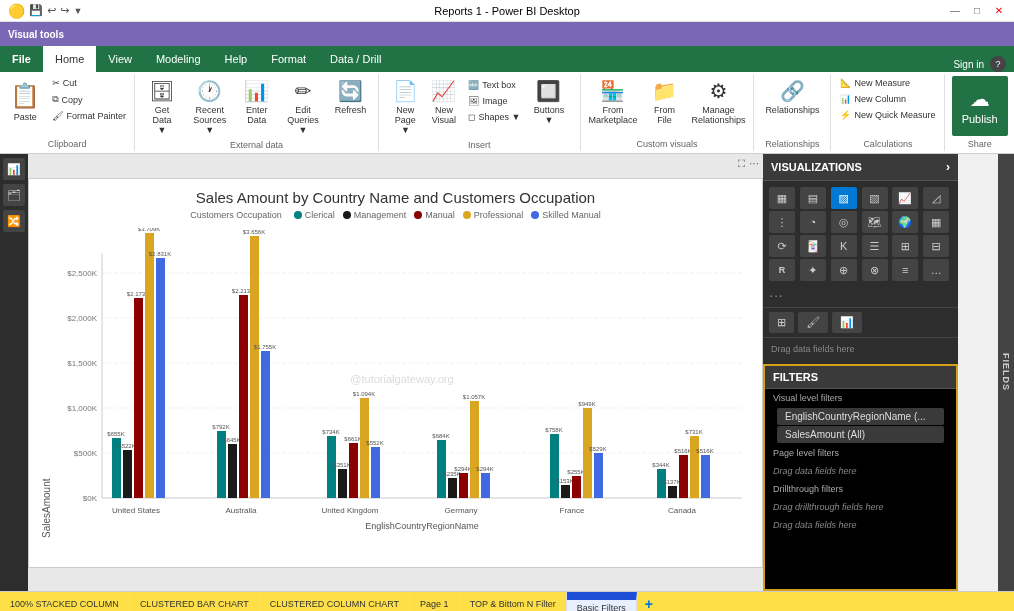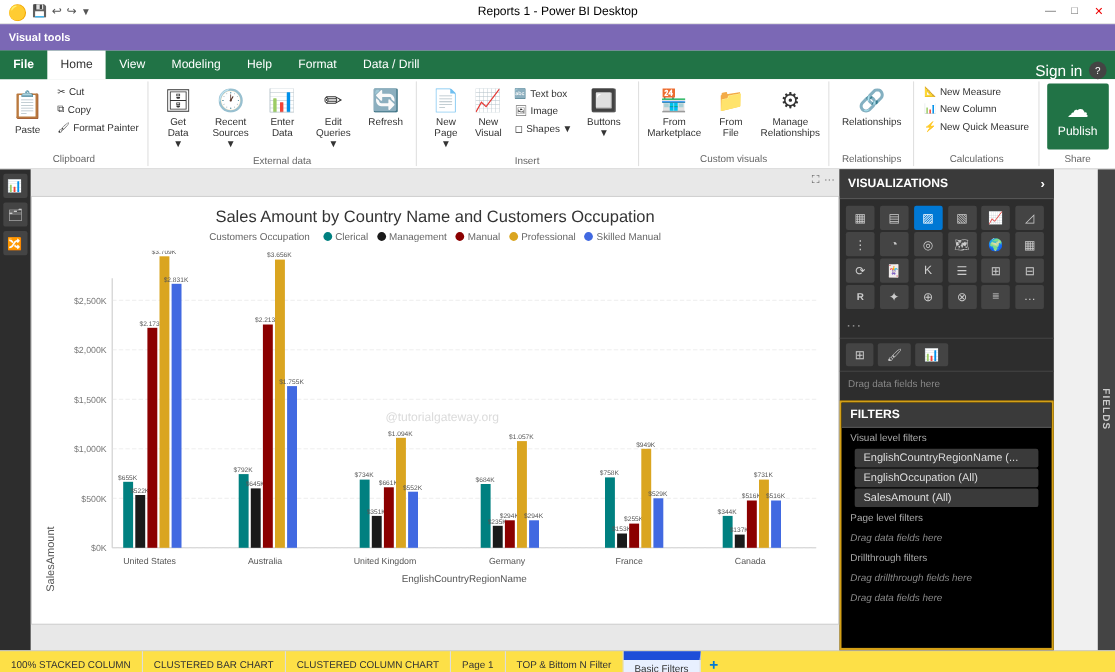--- a/index.html
+++ b/index.html
@@ -375,21 +375,21 @@
 
 <div class="ribbon-tabs">
   <div class="ribbon-tab" style="background:#217346; color:#fff; padding: 4px 12px; font-size:11px; font-weight:bold;">File</div>
   <div class="ribbon-tab active">Home</div>
   <div class="ribbon-tab">View</div>
   <div class="ribbon-tab">Modeling</div>
   <div class="ribbon-tab">Help</div>
   <div class="ribbon-tab">Format</div>
   <div class="ribbon-tab">Data / Drill</div>
   <div class="signin-area">
-    <span style="font-size:14px; color:#fff; cursor:pointer;">Sign in</span>
+    <span style="font-size:10px; color:#fff; cursor:pointer;">Sign in</span>
     <span style="width:16px; height:16px; background:#444; border-radius:50%; color:#fff; display:flex; align-items:center; justify-content:center; font-size:9px; cursor:pointer;">?</span>
   </div>
 </div>
 
 <div class="ribbon">
 
   <div class="ribbon-group">
     <div class="ribbon-group-content">
       <div style="display:flex; flex-direction:column; gap:1px;">
         <div class="ribbon-btn" style="min-width:42px; height:52px; font-size:24px;">
@@ -728,21 +728,20 @@
         <div class="viz-tool">⊞</div>
         <div class="viz-tool">🖌</div>
         <div class="viz-tool">📊</div>
       </div>
       <div class="drag-fields-placeholder">Drag data fields here</div>
 
       <div class="filters-section">
         <div class="filters-header">FILTERS</div>
         <div class="filter-section-label">Visual level filters</div>
         <div class="filter-item">EnglishCountryRegionName (...</div>
-        <div class="filter-item">EnglishOccupation (All)</div>
         <div class="filter-item">SalesAmount (All)</div>
         <div class="filter-section-label">Page level filters</div>
         <div class="filter-drag-placeholder">Drag data fields here</div>
         <div class="filter-section-label">Drillthrough filters</div>
         <div class="filter-drag-placeholder">Drag drillthrough fields here</div>
         <div class="filter-drag-placeholder">Drag data fields here</div>
       </div>
     </div>
 
     <div class="fields-sidebar-tab">FIELDS</div>

